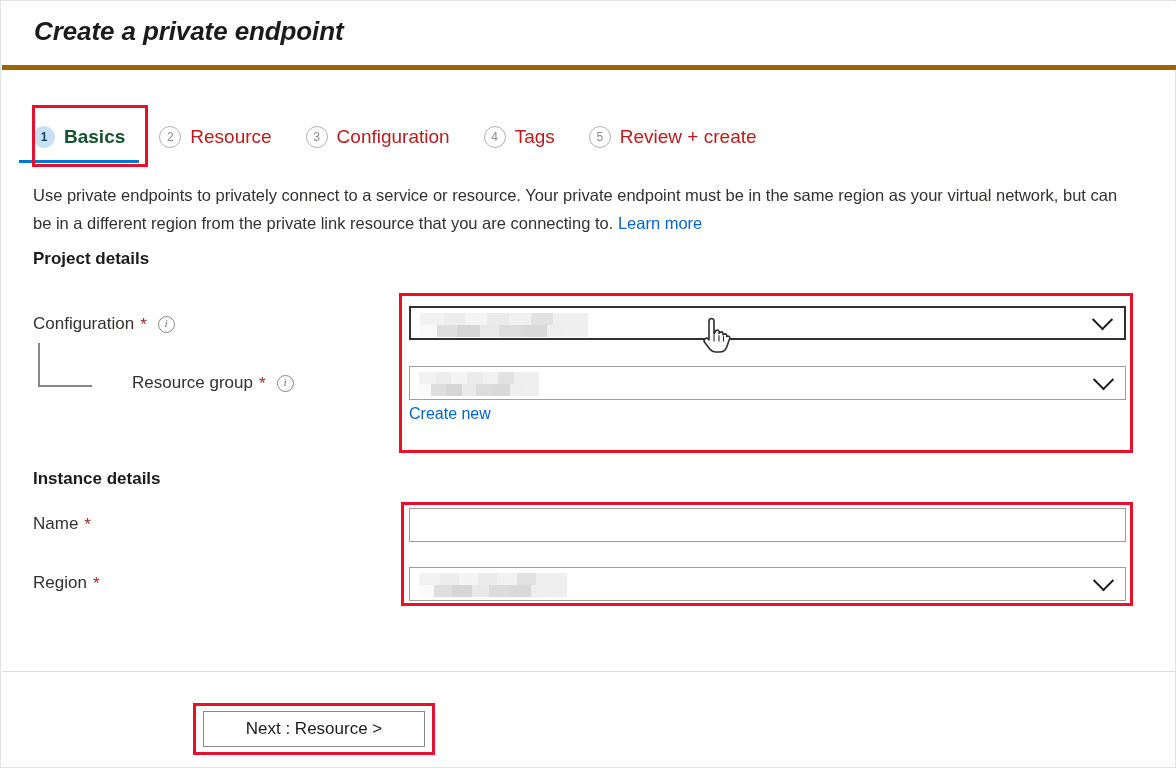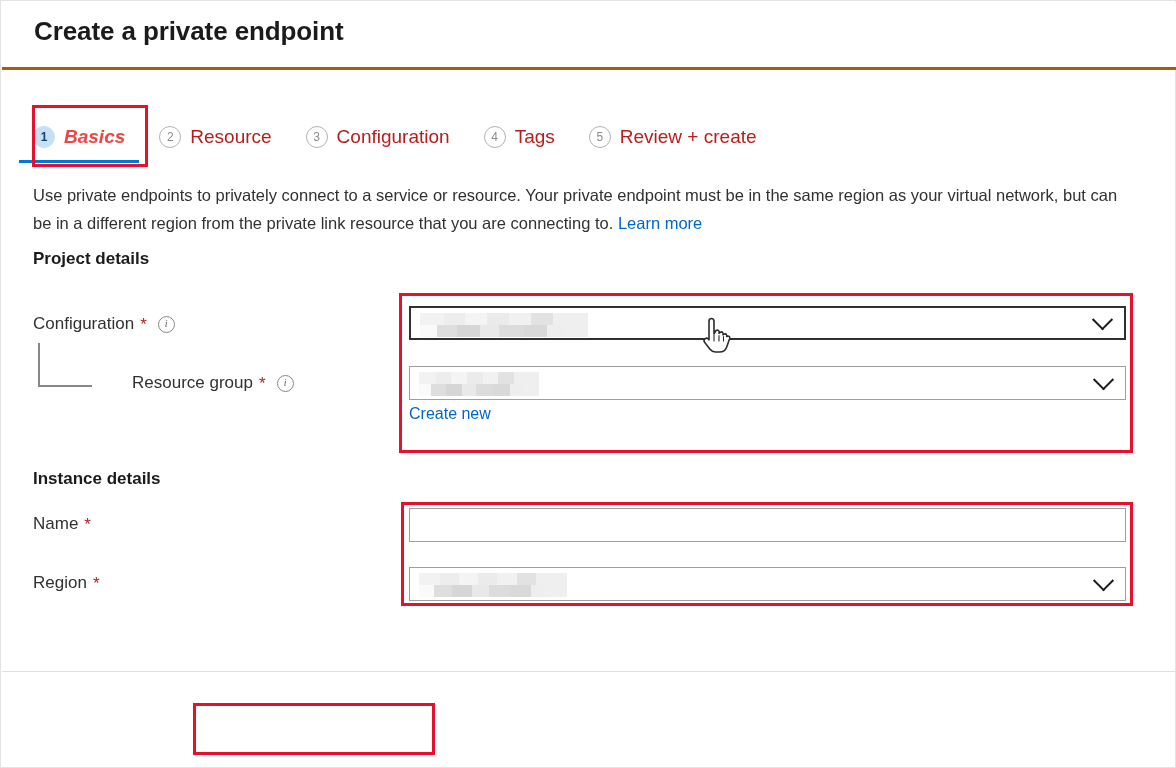--- a/index.html
+++ b/index.html
@@ -14,22 +14,23 @@
   .blade{
     position:absolute;left:0;top:0;width:1176px;height:768px;
     box-sizing:border-box;
     border:1px solid #e3e3e3;
     background:#fff;
   }
   
   .blade-header{
     position:absolute;left:1px;top:1px;width:1174px;height:68px;
     box-sizing:border-box;
-    border-bottom:3px solid #a16207;
+    border-bottom:5px solid #a16207;
     background:#fff;
+    font-style:italic;
   }
   .blade-title{
     position:absolute;left:32px;top:14px;
     font-size:26px;font-weight:600;color:#1b1b1b;
     letter-spacing:-0.1px;
     white-space:nowrap;
   }
   
   .tabstrip{
     position:absolute;left:32px;top:110px;
@@ -53,21 +54,21 @@
   }
   .tab.inactive .badge{
     border:1px solid #b3b3b3;color:#8a8a8a;background:#fff;
   }
   .tab.active .badge{
     background:#c7e0f4;color:#12436b;border:1px solid #c7e0f4;
     font-weight:600;
   }
   .tab .tab-label{font-size:19px;}
   .tab.inactive .tab-label{color:#b91c1c;}
-  .tab.active .tab-label{color:#ef4444;font-weight:600;font-style:italic;}
+  .tab.active .tab-label{color:#14532d;font-weight:600;}
   .tab.active .tab-underline{
     position:absolute;left:0;right:0;bottom:0;height:3px;background:#0078d4;
   }
   .tab.active{padding-left:14px;padding-right:14px;margin-left:-14px;margin-right:20px;}
 
   
   .hl{
     position:absolute;
     border:3px solid #e8112d;
     box-sizing:border-box;
@@ -283,20 +284,21 @@
 
   <div class="control textbox" id="fld-name"></div>
 
   <div class="control dropdown" id="fld-region">
     <span class="redacted" id="red-region"></span>
     <span class="chev"></span>
   </div>
 
   <div class="footer-sep"></div>
 
+  <div class="btn" id="btn-next">Next : Resource &gt;</div>
 
   <svg class="cursor" viewBox="0 0 34 38" xmlns="http://www.w3.org/2000/svg">
     <path d="M11.5 1.5 C13 1.5 14 2.6 14 4.2 L14 17 L15.4 14.3 C16 13.2 17.3 12.8 18.3 13.4 C19.2 13.9 19.5 15 19.1 16 L19 16.3 L20.2 15.4 C21.1 14.8 22.3 15 22.9 15.9 C23.3 16.5 23.3 17.2 23 17.8 L24.1 17.2 C25 16.7 26.1 17 26.6 17.9 C26.9 18.4 26.9 19 26.7 19.5 L27.6 19.2 C28.6 18.9 29.6 19.5 29.8 20.5 C29.9 20.9 29.8 21.3 29.7 21.6 L26.7 29.9 C25.6 33 22.7 35 19.5 35 L15.4 35 C13.3 35 11.3 34 10 32.3 L4.6 25.2 C3.8 24.1 4 22.6 5 21.8 C6 21 7.4 21.1 8.3 22 L9 22.8 L9 4.2 C9 2.6 10 1.5 11.5 1.5 Z" fill="#ffffff" stroke="#2b2b2b" stroke-width="1.6" stroke-linejoin="round"></path>
     <path d="M14 18 L14 24 M19 18.5 L19 24 M23.5 19.5 L23.5 24" stroke="#2b2b2b" stroke-width="1.1" fill="none" stroke-linecap="round"></path>
   </svg>
 
   <div class="hl" id="hl-basics"></div>
   <div class="hl" id="hl-project"></div>
   <div class="hl" id="hl-instance"></div>
   <div class="hl" id="hl-next"></div>

